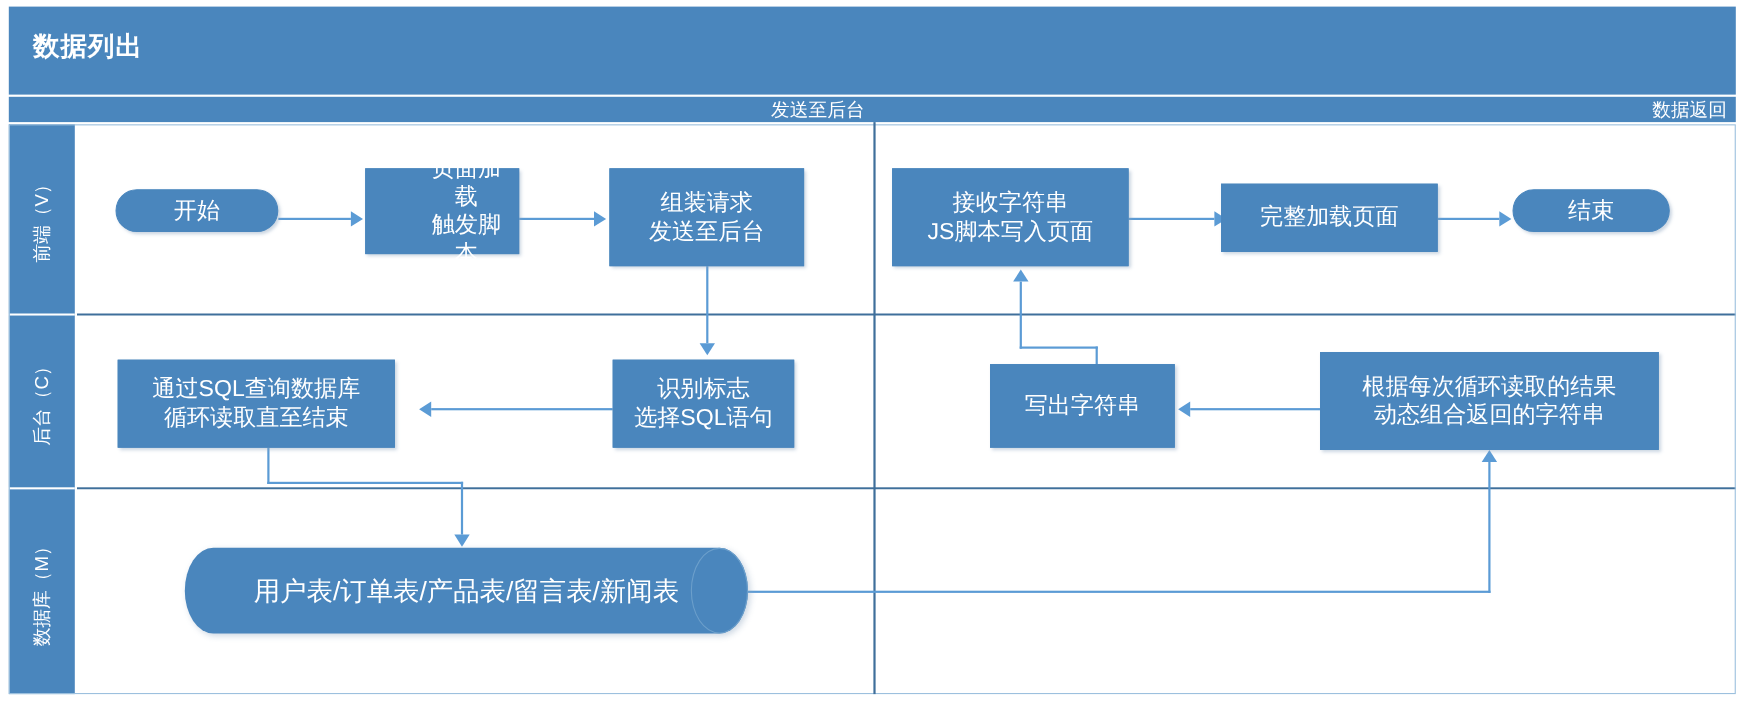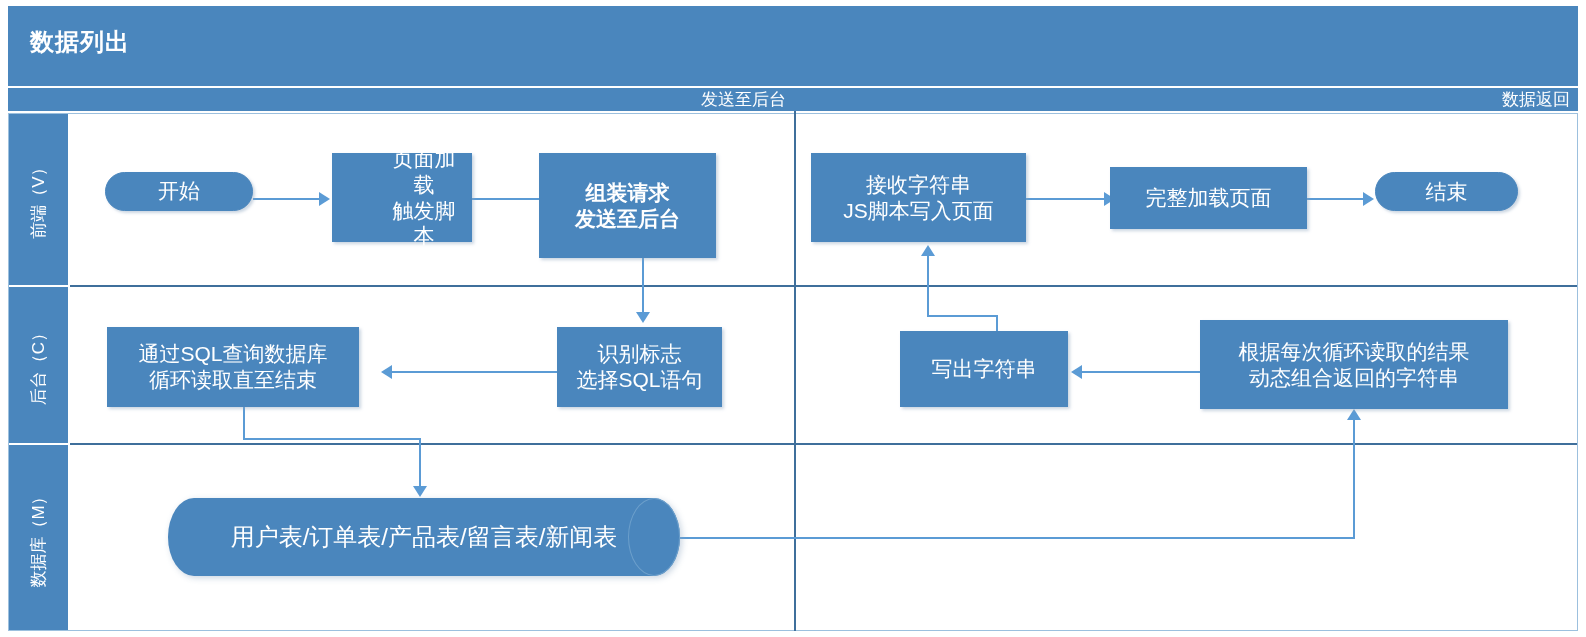--- a/index.html
+++ b/index.html
@@ -182,26 +182,26 @@
   <div class="seg h" style="left:1026px;top:198px;width:78px;"></div>
   <div class="arrow right" style="left:1104px;top:192px;"></div>
 
   <div class="seg h" style="left:1307px;top:198px;width:56px;"></div>
   <div class="arrow right" style="left:1363px;top:192px;"></div>
 
   <div class="node rounded" style="left:105px;top:172px;width:148px;height:39px;font-family:Liberation Serif, serif;">
     <span class="lbl">开始</span>
   </div>
 
-  <div class="node" style="left:332px;top:153px;width:140px;height:89px;padding-left:44px;">
+  <div class="node" style="left:332px;top:153px;width:140px;height:78px;padding-left:44px;">
     <span class="lbl">页面加载
 触发脚本</span>
   </div>
 
-  <div class="node" style="left:539px;top:153px;width:177px;height:105px;font-weight:bold;">
+  <div class="node" style="left:554px;top:153px;width:177px;height:89px;">
     <span class="lbl">组装请求
 发送至后台</span>
   </div>
 
   <div class="node" style="left:811px;top:153px;width:215px;height:89px;">
     <span class="lbl">接收字符串
 JS脚本写入页面</span>
   </div>
 
   <div class="node" style="left:1110px;top:167px;width:197px;height:62px;">

